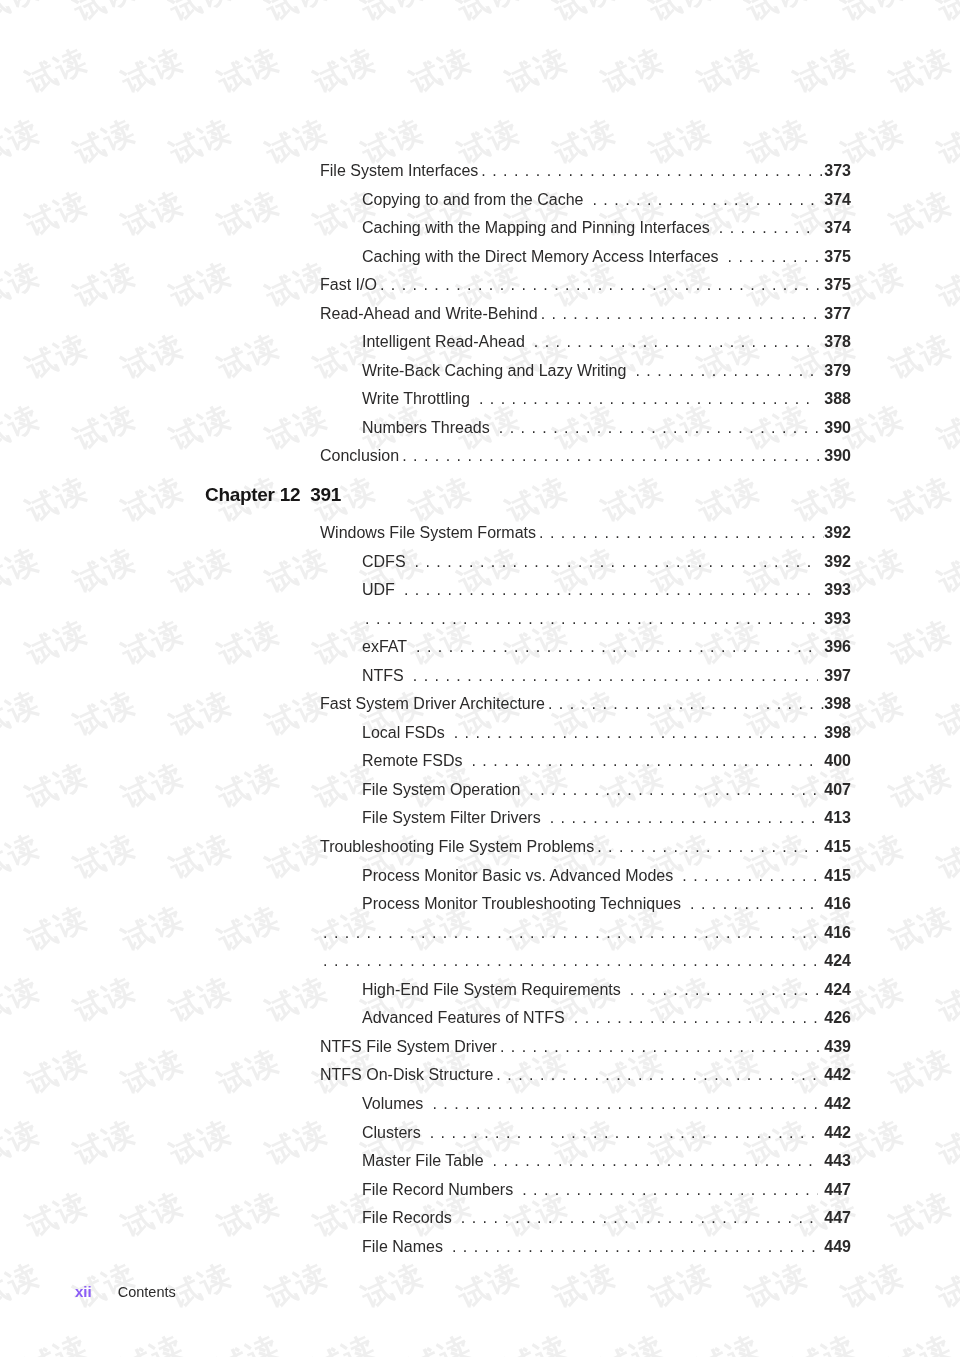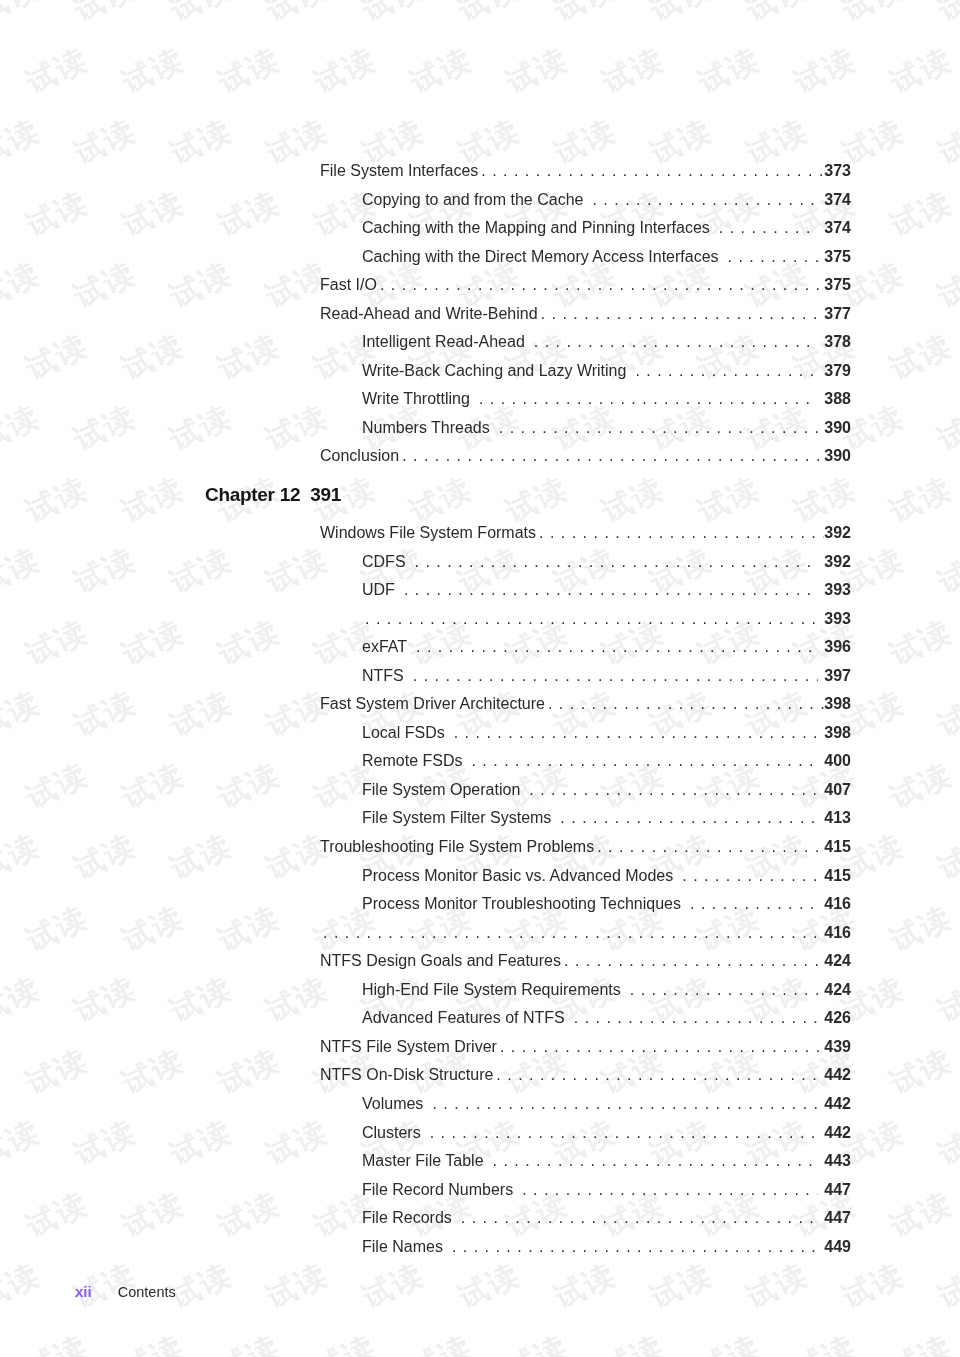--- a/index.html
+++ b/index.html
@@ -402,21 +402,21 @@
           <span class="toc-title">Remote FSDs</span>
           <span class="dots">. . . . . . . . . . . . . . . . . . . . . . . . . . . . . . . . . . . . . . . . . . . . . . . . . . . . . . . . . . . . . . . . . . . . . . . . . . . . . . . . . . . . . . . . . . . . . . . . . . . . . . . . . . . . . . . . . . . . . . . . . . . . . . . . . . . . . . . . . . . . . . . . . . . . . . . . . . . . . . . . . . . . . . . . . . . . . . . . . . . . . . . . . . . . . . . . . . . . . . . . </span>
           <span class="toc-page">400</span>
         </div>
         <div class="toc-row lvl2">
           <span class="toc-title">File System Operation</span>
           <span class="dots">. . . . . . . . . . . . . . . . . . . . . . . . . . . . . . . . . . . . . . . . . . . . . . . . . . . . . . . . . . . . . . . . . . . . . . . . . . . . . . . . . . . . . . . . . . . . . . . . . . . . . . . . . . . . . . . . . . . . . . . . . . . . . . . . . . . . . . . . . . . . . . . . . . . . . . . . . . . . . . . . . . . . . . . . . . . . . . . . . . . . . . . . . . . . . . . . . . . . . . . . </span>
           <span class="toc-page">407</span>
         </div>
         <div class="toc-row lvl2">
-          <span class="toc-title">File System Filter Systems</span>
+          <span class="toc-title">File System Filter Drivers</span>
           <span class="dots">. . . . . . . . . . . . . . . . . . . . . . . . . . . . . . . . . . . . . . . . . . . . . . . . . . . . . . . . . . . . . . . . . . . . . . . . . . . . . . . . . . . . . . . . . . . . . . . . . . . . . . . . . . . . . . . . . . . . . . . . . . . . . . . . . . . . . . . . . . . . . . . . . . . . . . . . . . . . . . . . . . . . . . . . . . . . . . . . . . . . . . . . . . . . . . . . . . . . . . . . </span>
           <span class="toc-page">413</span>
         </div>
         <div class="toc-row lvl1">
           <span class="toc-title">Troubleshooting File System Problems</span>
           <span class="dots">. . . . . . . . . . . . . . . . . . . . . . . . . . . . . . . . . . . . . . . . . . . . . . . . . . . . . . . . . . . . . . . . . . . . . . . . . . . . . . . . . . . . . . . . . . . . . . . . . . . . . . . . . . . . . . . . . . . . . . . . . . . . . . . . . . . . . . . . . . . . . . . . . . . . . . . . . . . . . . . . . . . . . . . . . . . . . . . . . . . . . . . . . . . . . . . . . . . . . . . . </span>
           <span class="toc-page">415</span>
         </div>
         <div class="toc-row lvl2">
           <span class="toc-title">Process Monitor Basic vs. Advanced Modes</span>
@@ -426,21 +426,20 @@
         <div class="toc-row lvl2">
           <span class="toc-title">Process Monitor Troubleshooting Techniques</span>
           <span class="dots">. . . . . . . . . . . . . . . . . . . . . . . . . . . . . . . . . . . . . . . . . . . . . . . . . . . . . . . . . . . . . . . . . . . . . . . . . . . . . . . . . . . . . . . . . . . . . . . . . . . . . . . . . . . . . . . . . . . . . . . . . . . . . . . . . . . . . . . . . . . . . . . . . . . . . . . . . . . . . . . . . . . . . . . . . . . . . . . . . . . . . . . . . . . . . . . . . . . . . . . . </span>
           <span class="toc-page">416</span>
         </div>
         <div class="toc-row lvl1">
           <span class="dots">. . . . . . . . . . . . . . . . . . . . . . . . . . . . . . . . . . . . . . . . . . . . . . . . . . . . . . . . . . . . . . . . . . . . . . . . . . . . . . . . . . . . . . . . . . . . . . . . . . . . . . . . . . . . . . . . . . . . . . . . . . . . . . . . . . . . . . . . . . . . . . . . . . . . . . . . . . . . . . . . . . . . . . . . . . . . . . . . . . . . . . . . . . . . . . . . . . . . . . . . </span>
           <span class="toc-page">416</span>
         </div>
         <div class="toc-row lvl1">
-          <span class="toc-title">NTFS Design Goals and Features</span>
           <span class="dots">. . . . . . . . . . . . . . . . . . . . . . . . . . . . . . . . . . . . . . . . . . . . . . . . . . . . . . . . . . . . . . . . . . . . . . . . . . . . . . . . . . . . . . . . . . . . . . . . . . . . . . . . . . . . . . . . . . . . . . . . . . . . . . . . . . . . . . . . . . . . . . . . . . . . . . . . . . . . . . . . . . . . . . . . . . . . . . . . . . . . . . . . . . . . . . . . . . . . . . . . </span>
           <span class="toc-page">424</span>
         </div>
         <div class="toc-row lvl2">
           <span class="toc-title">High-End File System Requirements</span>
           <span class="dots">. . . . . . . . . . . . . . . . . . . . . . . . . . . . . . . . . . . . . . . . . . . . . . . . . . . . . . . . . . . . . . . . . . . . . . . . . . . . . . . . . . . . . . . . . . . . . . . . . . . . . . . . . . . . . . . . . . . . . . . . . . . . . . . . . . . . . . . . . . . . . . . . . . . . . . . . . . . . . . . . . . . . . . . . . . . . . . . . . . . . . . . . . . . . . . . . . . . . . . . . </span>
           <span class="toc-page">424</span>
         </div>
         <div class="toc-row lvl2">
           <span class="toc-title">Advanced Features of NTFS</span>

